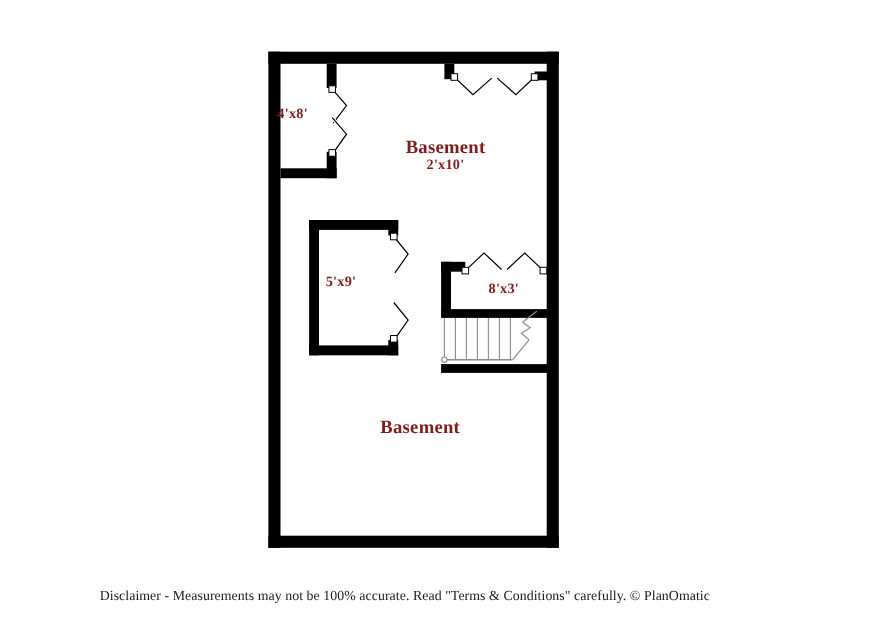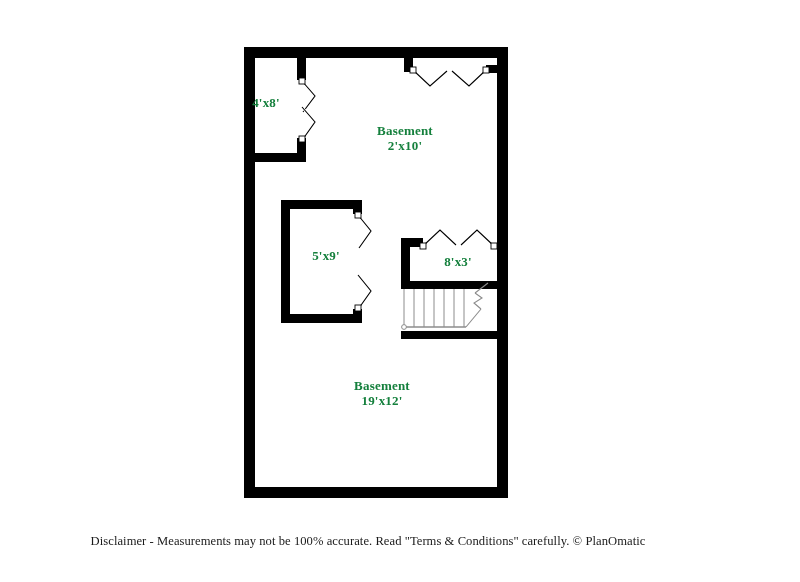--- a/index.html
+++ b/index.html
@@ -25,28 +25,28 @@
     position: absolute;
     left: 0;
     top: 0;
     display: block;
   }
   .room-label {
     position: absolute;
     text-align: center;
     font-family: "Liberation Serif", serif;
     font-weight: bold;
-    color: #15803d;
+    color: #7f1d1d;
     line-height: 1.12;
     white-space: nowrap;
     letter-spacing: 0.2px;
   }
   .room-label .label-name {
     display: block;
-    font-size: 13px;
+    font-size: 17px;
   }
   .room-label .label-dims {
     display: block;
     font-size: 13px;
   }
   .label-closet .label-dims {
     font-size: 13px;
   }
   #label-basement-upper {
     left: 305px;
@@ -57,21 +57,21 @@
     left: 282px;
     top: 379px;
     width: 200px;
   }
   #label-closet-4x8 {
     left: 228px;
     top: 96px;
     width: 76px;
   }
   #label-closet-5x9 {
-    left: 288px;
+    left: 272px;
     top: 249px;
     width: 76px;
   }
   #label-closet-7x3 {
     left: 420px;
     top: 255px;
     width: 76px;
   }
   #disclaimer-bar {
     position: absolute;
@@ -208,21 +208,20 @@
 
   </svg>
 
   <div class="room-label" id="label-basement-upper">
     <span class="label-name">Basement</span>
     <span class="label-dims">2'x10'</span>
   </div>
 
   <div class="room-label" id="label-basement-lower">
     <span class="label-name">Basement</span>
-    <span class="label-dims">19'x12'</span>
   </div>
 
   <div class="room-label label-closet" id="label-closet-4x8">
     <span class="label-dims">4'x8'</span>
   </div>
 
   <div class="room-label label-closet" id="label-closet-5x9">
     <span class="label-dims">5'x9'</span>
   </div>
 

